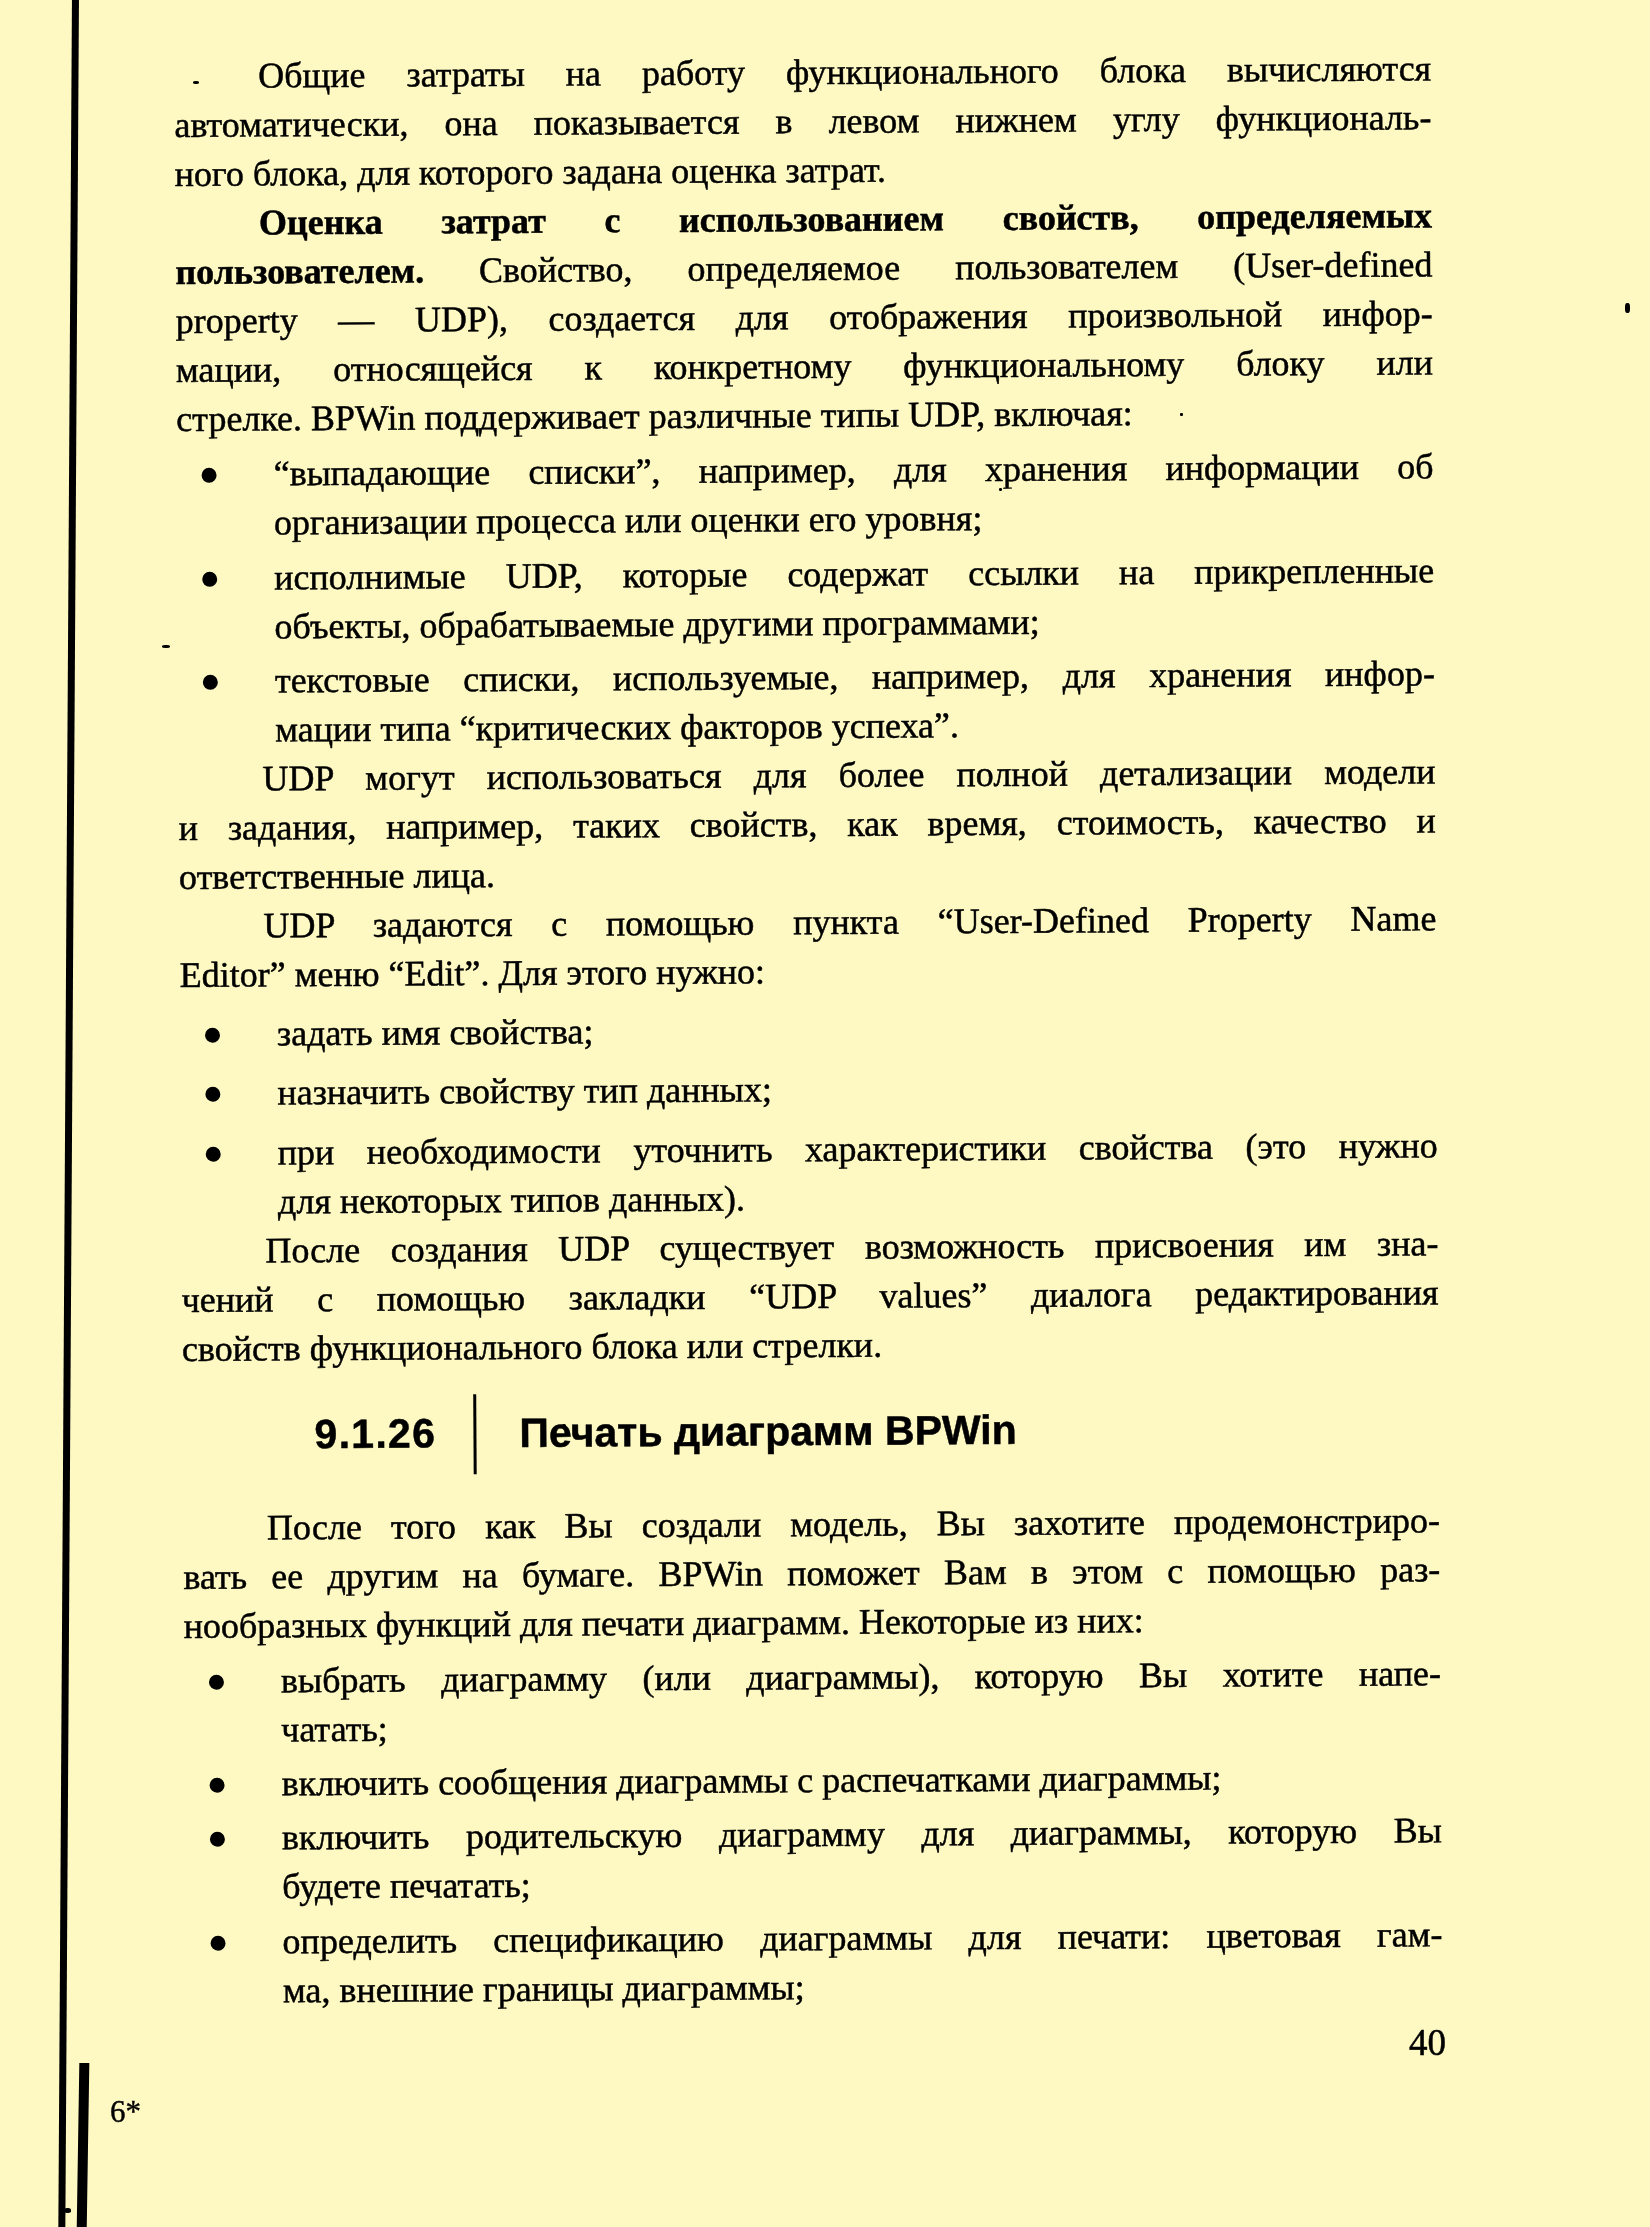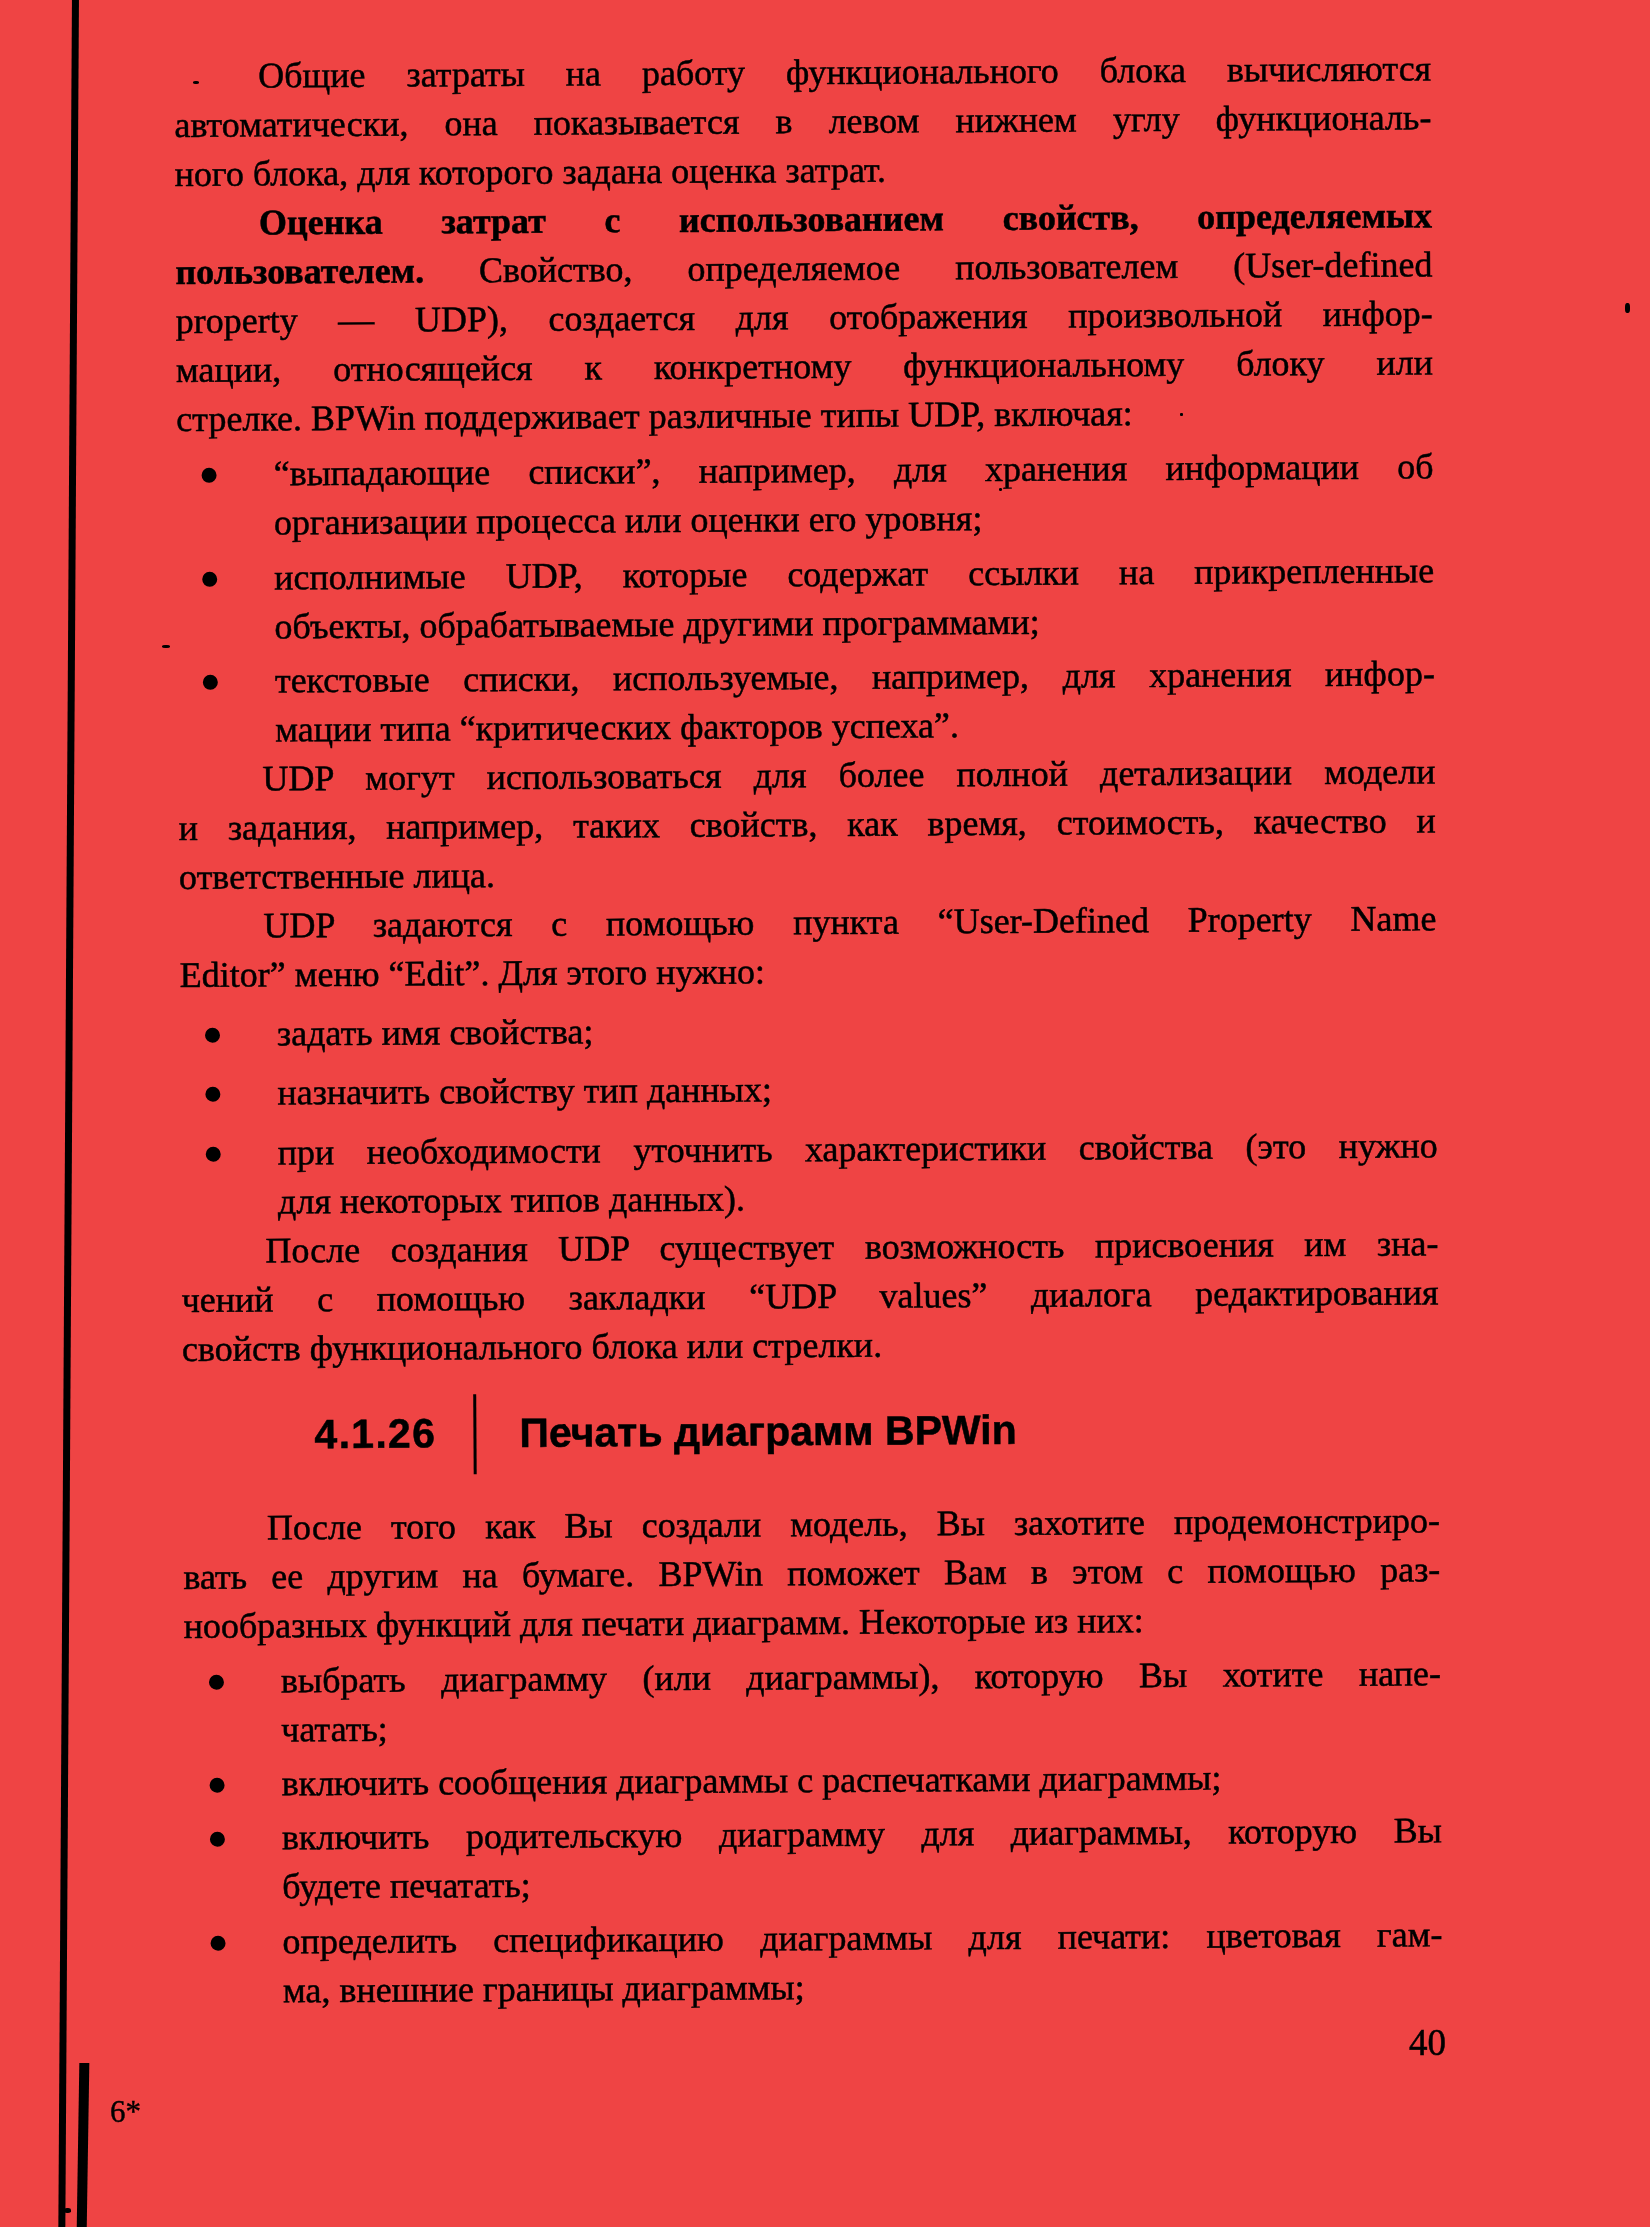--- a/index.html
+++ b/index.html
@@ -1,20 +1,20 @@
 <!DOCTYPE html>
 <html lang="ru" style="font-size:10.3px"><head>
 <meta charset="utf-8">
 <style>
   html, body { margin: 0; padding: 0; background: #e8e8e8; }
   .page {
     position: relative;
     width: 1650px;
     height: 2227px;
-    background: #ef4444;
+    background: #fef9c3;
     overflow: hidden;
     font-family: "Liberation Serif", serif;
     color: #000;
   }
   
   .gutter {
     position: absolute;
     left: 72px; top: -7.7px;
     width: 7px; height: 2244px;
     background: #000;
@@ -152,21 +152,21 @@
       <span class="ln last" style="display:block">для некоторых типов данных).</span>
     </div>
 
     <p class="para mtB">
       <span class="ln ind" style="display:block">После создания UDP существует возможность присвоения им зна-</span>
       <span class="ln" style="display:block">чений с помощью закладки “UDP values” диалога редактирования</span>
       <span class="ln last" style="display:block">свойств функционального блока или стрелки.</span>
     </p>
 
     <div class="sec">
-      <span class="sec-num">4.1.26</span>
+      <span class="sec-num">9.1.26</span>
       <span class="sec-bar"></span>
       <span class="sec-title">Печать диаграмм BPWin</span>
     </div>
 
     <p class="para">
       <span class="ln ind" style="display:block">После того как Вы создали модель, Вы захотите продемонстриро-</span>
       <span class="ln" style="display:block">вать ее другим на бумаге. BPWin поможет Вам в этом с помощью раз-</span>
       <span class="ln last" style="display:block">нообразных функций для печати диаграмм. Некоторые из них:</span>
     </p>
 

